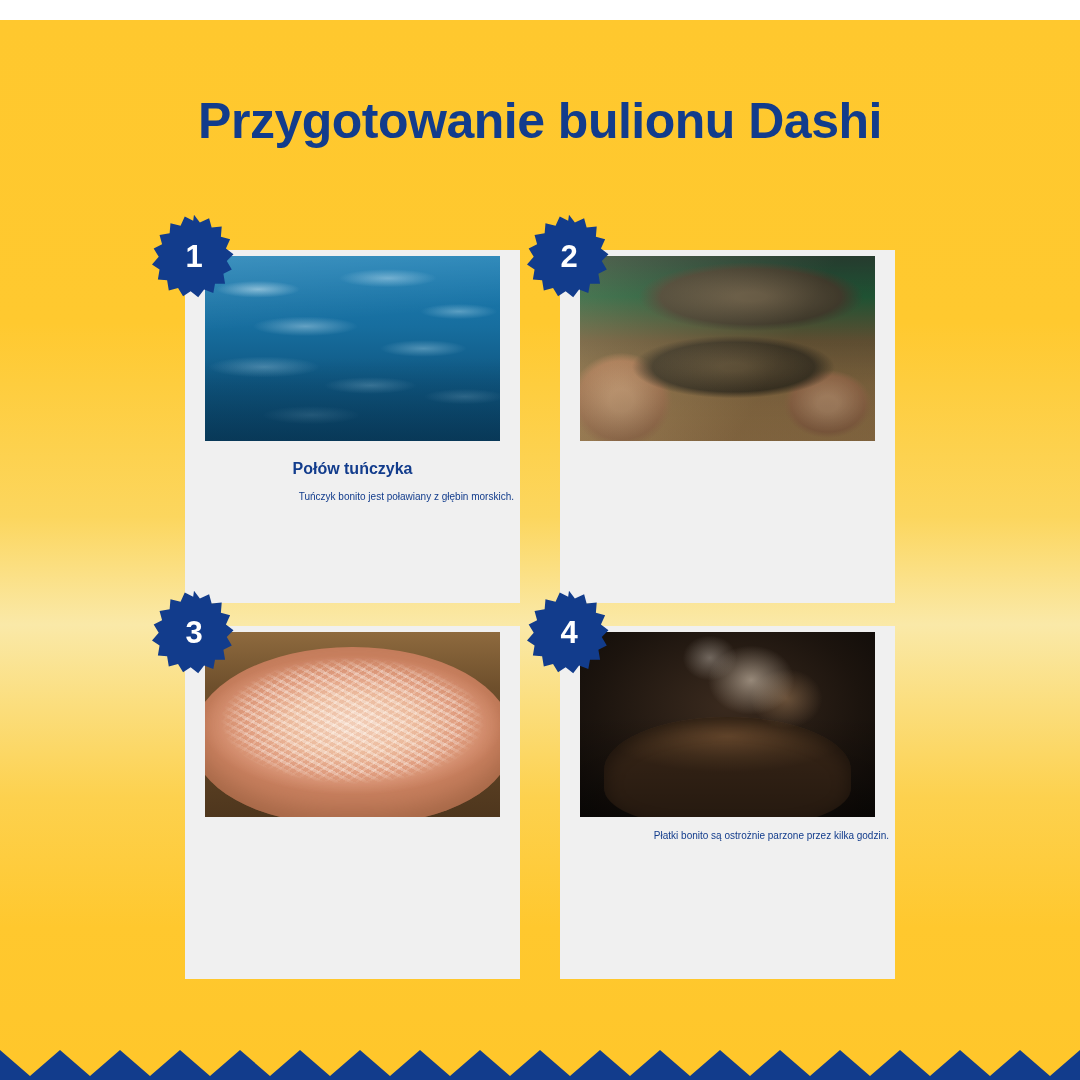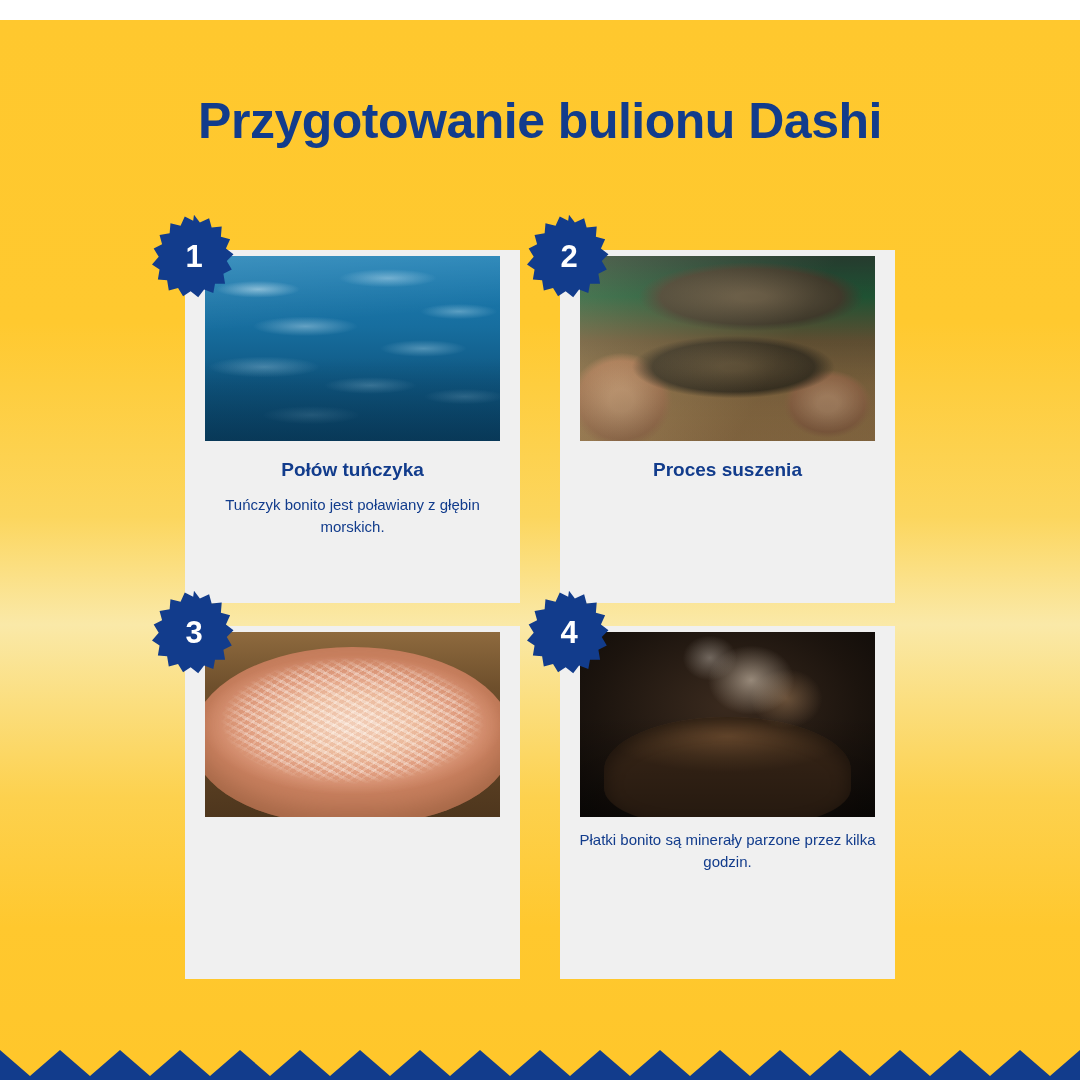--- a/index.html
+++ b/index.html
@@ -67,31 +67,31 @@
     position: relative;
     width: 295px;
     height: 185px;
     margin: 0 auto;
     overflow: hidden;
   }
 
   .card-title {
     margin-top: 18px;
     text-align: center;
-    font-size: 19px;
+    font-size: 16px;
     font-weight: bold;
     color: #123C8C;
     line-height: 1.2;
   }
 
   .card-desc {
     margin-top: 12px;
-    padding: 0 16px;
-    text-align: center;
-    font-size: 15px;
+    padding: 0 6px;
+    text-align: right;
+    font-size: 10px;
     color: #123C8C;
     line-height: 1.45;
   }
 
   
   .badge {
     position: absolute;
     top: -36px;
     left: -33px;
     width: 84px;
@@ -263,21 +263,20 @@
     <div class="card">
       <div class="badge">
         <svg viewBox="0 0 100 100" aria-hidden="true">
           <polygon fill="#123C8C" points="50,1 57,10 68,5 71,16 83,15 82,27 93,30 88,41 97,48 89,56 95,66 85,71 87,83 75,83 73,94 62,90 55,99 46,92 37,98 31,88 20,91 18,79 7,78 9,66 0,60 8,51 2,41 12,36 9,25 21,23 22,11 34,14 39,3 49,8"></polygon>
         </svg>
         <span>2</span>
       </div>
       <div class="photo">
         <div class="ph ph-dried"></div>
       </div>
-      <div class="card-title">Proces suszenia</div>
     </div>
 
     <div class="card">
       <div class="badge">
         <svg viewBox="0 0 100 100" aria-hidden="true">
           <polygon fill="#123C8C" points="50,1 57,10 68,5 71,16 83,15 82,27 93,30 88,41 97,48 89,56 95,66 85,71 87,83 75,83 73,94 62,90 55,99 46,92 37,98 31,88 20,91 18,79 7,78 9,66 0,60 8,51 2,41 12,36 9,25 21,23 22,11 34,14 39,3 49,8"></polygon>
         </svg>
         <span>3</span>
       </div>
       <div class="photo">
@@ -288,21 +287,21 @@
     <div class="card">
       <div class="badge">
         <svg viewBox="0 0 100 100" aria-hidden="true">
           <polygon fill="#123C8C" points="50,1 57,10 68,5 71,16 83,15 82,27 93,30 88,41 97,48 89,56 95,66 85,71 87,83 75,83 73,94 62,90 55,99 46,92 37,98 31,88 20,91 18,79 7,78 9,66 0,60 8,51 2,41 12,36 9,25 21,23 22,11 34,14 39,3 49,8"></polygon>
         </svg>
         <span>4</span>
       </div>
       <div class="photo">
         <div class="ph ph-brew"></div>
       </div>
-      <div class="card-desc">Płatki bonito są minerały parzone przez kilka godzin.</div>
+      <div class="card-desc">Płatki bonito są ostrożnie parzone przez kilka godzin.</div>
     </div>
 
   </div>
 
   <svg class="band" viewBox="0 0 1080 72" preserveAspectRatio="none">
     <path fill="#123C8C" d="M0,72 L1080,72 L1080,22
       L1050,48 L1020,22 L990,48 L960,22 L930,48 L900,22 L870,48 L840,22
       L810,48 L780,22 L750,48 L720,22 L690,48 L660,22 L630,48 L600,22
       L570,48 L540,22 L510,48 L480,22 L450,48 L420,22 L390,48 L360,22
       L330,48 L300,22 L270,48 L240,22 L210,48 L180,22 L150,48 L120,22

